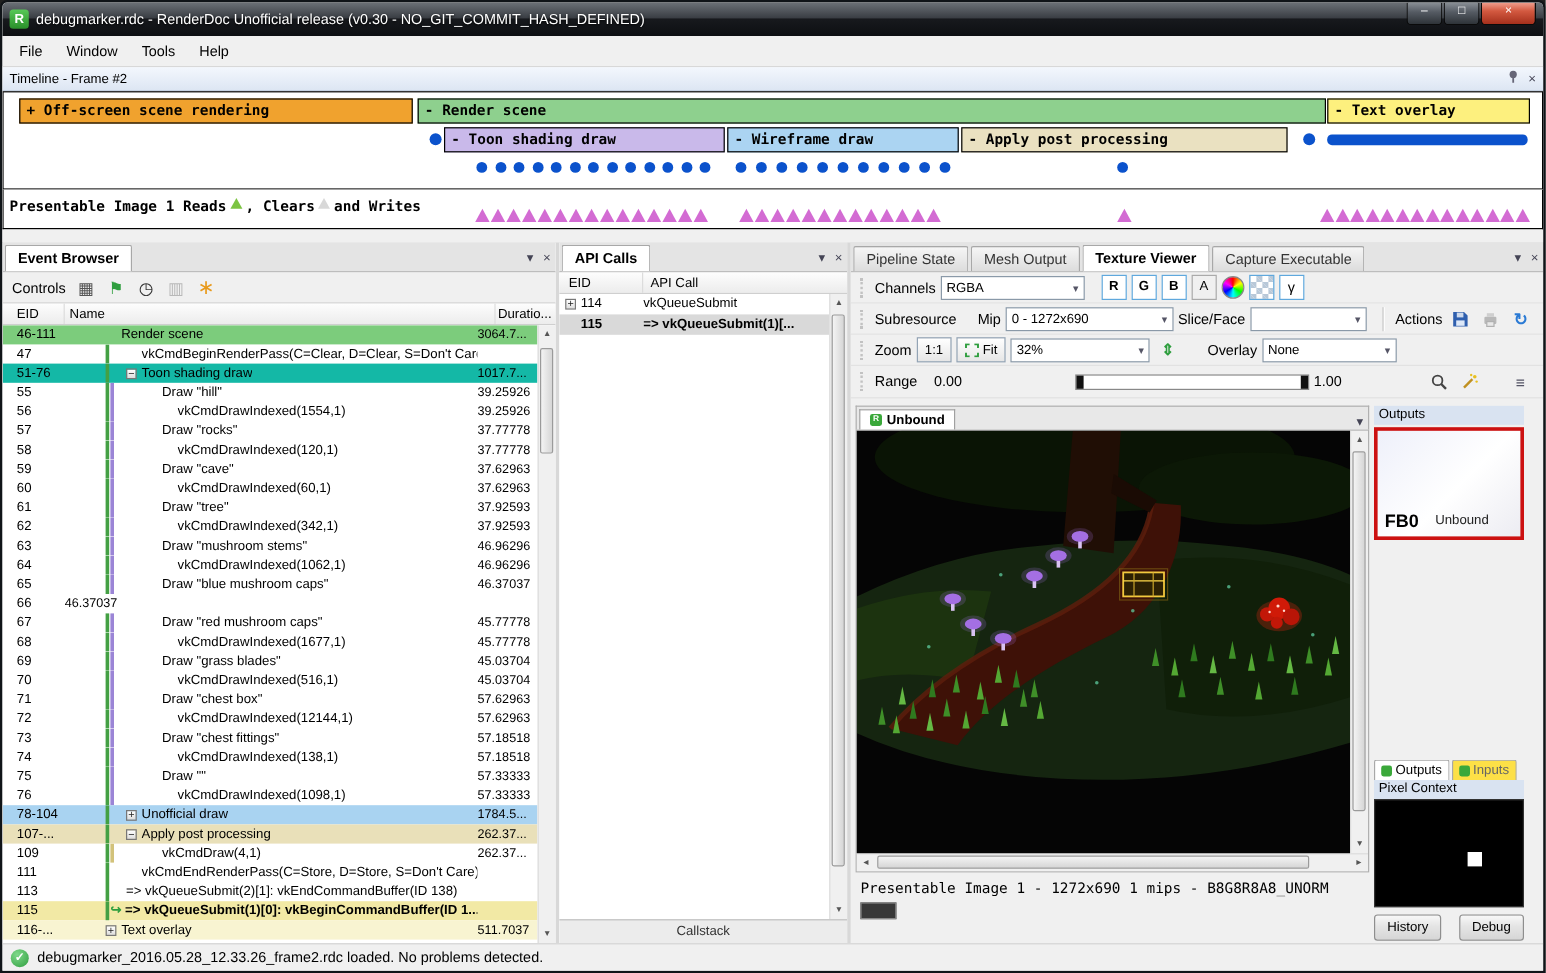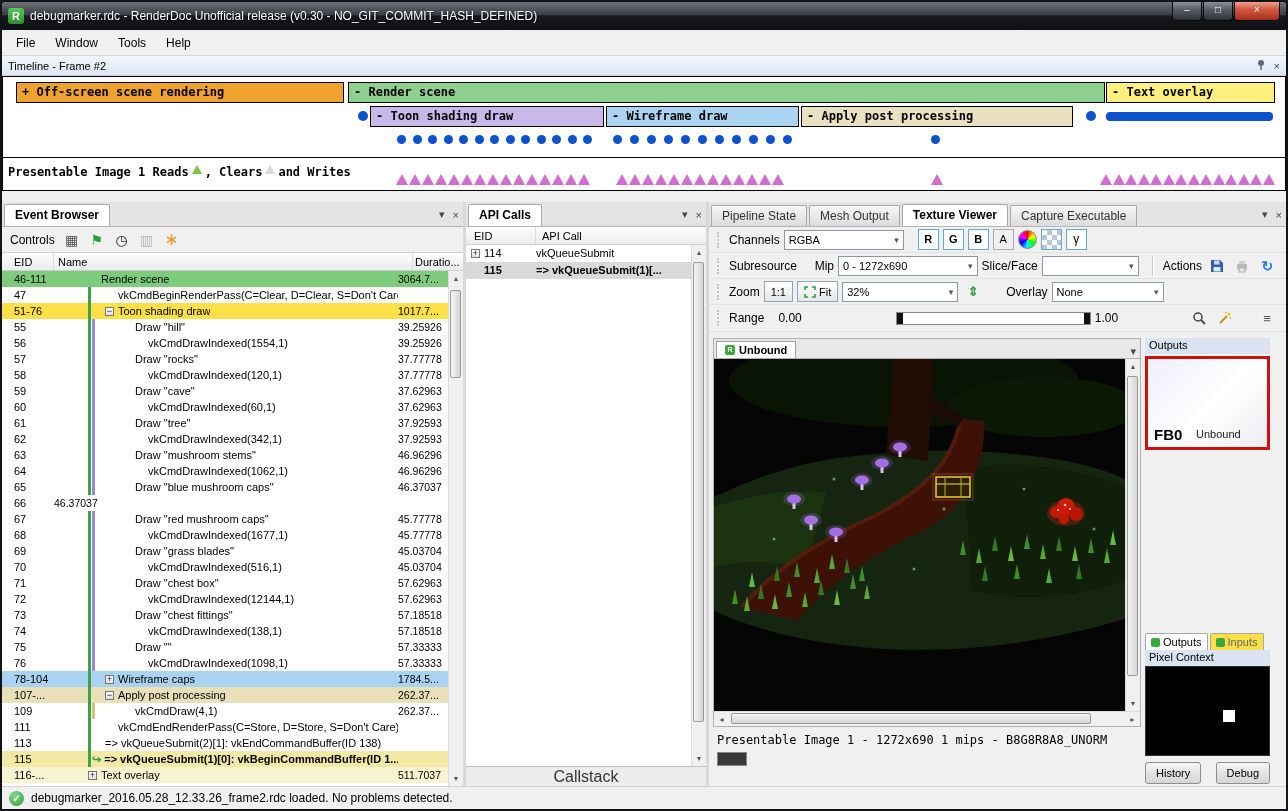--- a/index.html
+++ b/index.html
@@ -69,21 +69,21 @@
 .hsb-arrow{flex:0 0 15px;font-size:7px;color:#555;text-align:center;line-height:15px;}
 .hsb-track{flex:1;position:relative;}
 .hsb-thumb{position:absolute;top:1px;height:11px;border:1px solid #9a9a9a;background:linear-gradient(#f4f4f4,#d6d6d6);border-radius:2px;}
 
 .api-colhead{flex:0 0 18px;}
 .api-row{height:17px;line-height:17px;display:flex;font-size:11px;white-space:nowrap;}
 .api-row.selected{background:#d9d9d9;}
 .api-exp{flex:0 0 18px;padding-left:5px;display:flex;align-items:center;}
 .api-eid{flex:0 0 52px;}
 .api-call{flex:1;overflow:hidden;}
-.callstack-bar{flex:0 0 20px;border-top:1px solid #c0c0c0;background:#ececec;text-align:center;font-size:16px;color:#333;line-height:19px;}
+.callstack-bar{flex:0 0 20px;border-top:1px solid #c0c0c0;background:#ececec;text-align:center;font-size:11px;color:#333;line-height:19px;}
 .api-body{flex:1;display:flex;overflow:hidden;}
 .api-list{flex:1;display:flex;flex-direction:column;}
 
 .tv-toolbar{flex:0 0 26px;display:flex;align-items:center;padding:0 8px;gap:4px;background:#f0f0f0;border-bottom:1px solid #e2e2e2;font-size:12px;}
 .grip{width:3px;height:16px;border-left:2px dotted #c2c2c2;margin-right:5px;}
 .combo{height:20px;background:#fff;border:1px solid #8a99a8;display:flex;align-items:center;font-size:11px;padding:0 4px;white-space:nowrap;}
 .combo .carr{margin-left:auto;color:#556;font-size:9px;padding-left:6px;}
 .chanbtn{width:21px;height:21px;border:1px solid #5fa8dd;background:#fff;font-size:11px;font-weight:bold;text-align:center;line-height:19px;}
 .chanbtn.off{border:1px solid #aaa;background:#f0f0f0;font-weight:normal;}
 .wheel{width:19px;height:19px;border-radius:50%;border:1px solid #888;background:conic-gradient(#f00,#ff0,#0f0,#0ff,#00f,#f0f,#f00);}
@@ -284,21 +284,21 @@
             </div>
             <div class="erow">
               <span class="eid">47</span>
               <span class="ename">
                 <span class="strip" style="background: rgb(68, 160, 68);"></span>
                 <span style="display: inline-block; flex: 0 0 26px;"></span>
                 <span class="etext">vkCmdBeginRenderPass(C=Clear, D=Clear, S=Don't Care)</span>
               </span>
               <span class="edur"></span>
             </div>
-            <div class="erow" style="background: #fde047;">
+            <div class="erow" style="background: #14b8a6;">
               <span class="eid">51-76</span>
               <span class="ename">
                 <span class="strip" style="background: rgb(68, 160, 68);"></span>
                 <span style="display: inline-block; flex: 0 0 13px;"></span>
                 <span class="expander">−</span>
                 <span class="etext">Toon shading draw</span>
               </span>
               <span class="edur">1017.7...</span>
             </div>
             <div class="erow">
@@ -514,21 +514,21 @@
                 <span class="etext">vkCmdDrawIndexed(1098,1)</span>
               </span>
               <span class="edur">57.33333</span>
             </div>
             <div class="erow" style="background: rgb(169, 211, 241);">
               <span class="eid">78-104</span>
               <span class="ename">
                 <span class="strip" style="background: rgb(68, 160, 68);"></span>
                 <span style="display: inline-block; flex: 0 0 13px;"></span>
                 <span class="expander">+</span>
-                <span class="etext">Wireframe caps</span>
+                <span class="etext">Unofficial draw</span>
               </span>
               <span class="edur">1784.5...</span>
             </div>
             <div class="erow" style="background: rgb(233, 224, 185);">
               <span class="eid">107-...</span>
               <span class="ename">
                 <span class="strip" style="background: rgb(68, 160, 68);"></span>
                 <span style="display: inline-block; flex: 0 0 13px;"></span>
                 <span class="expander">−</span>
                 <span class="etext">Apply post processing</span>

